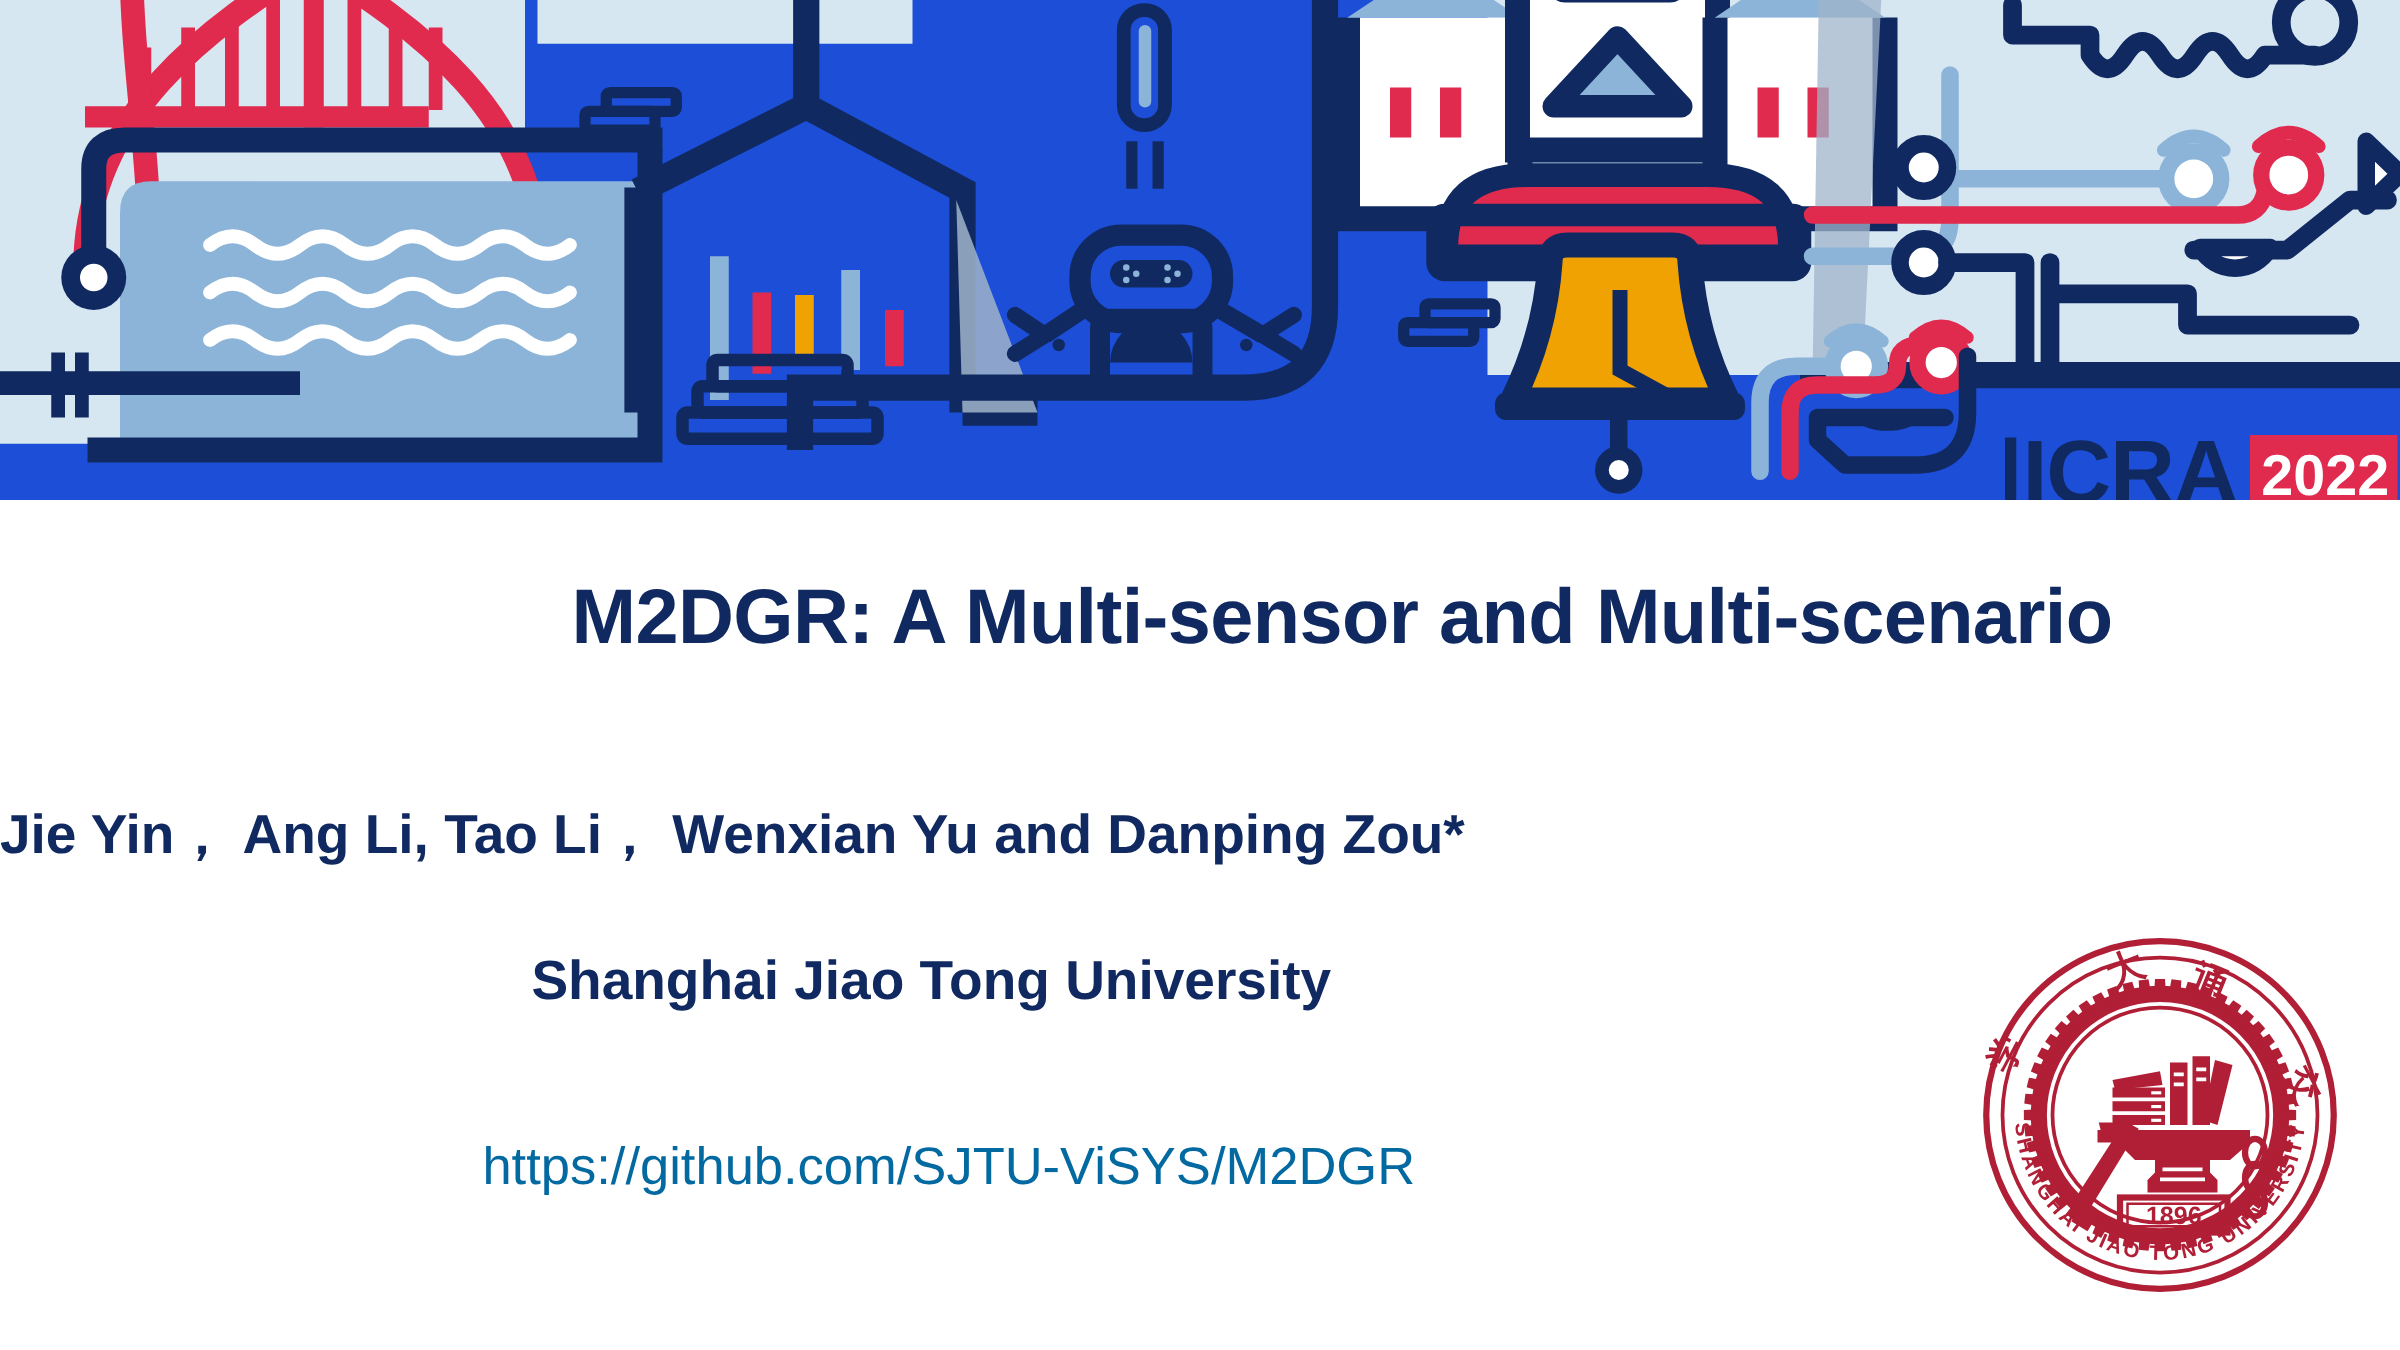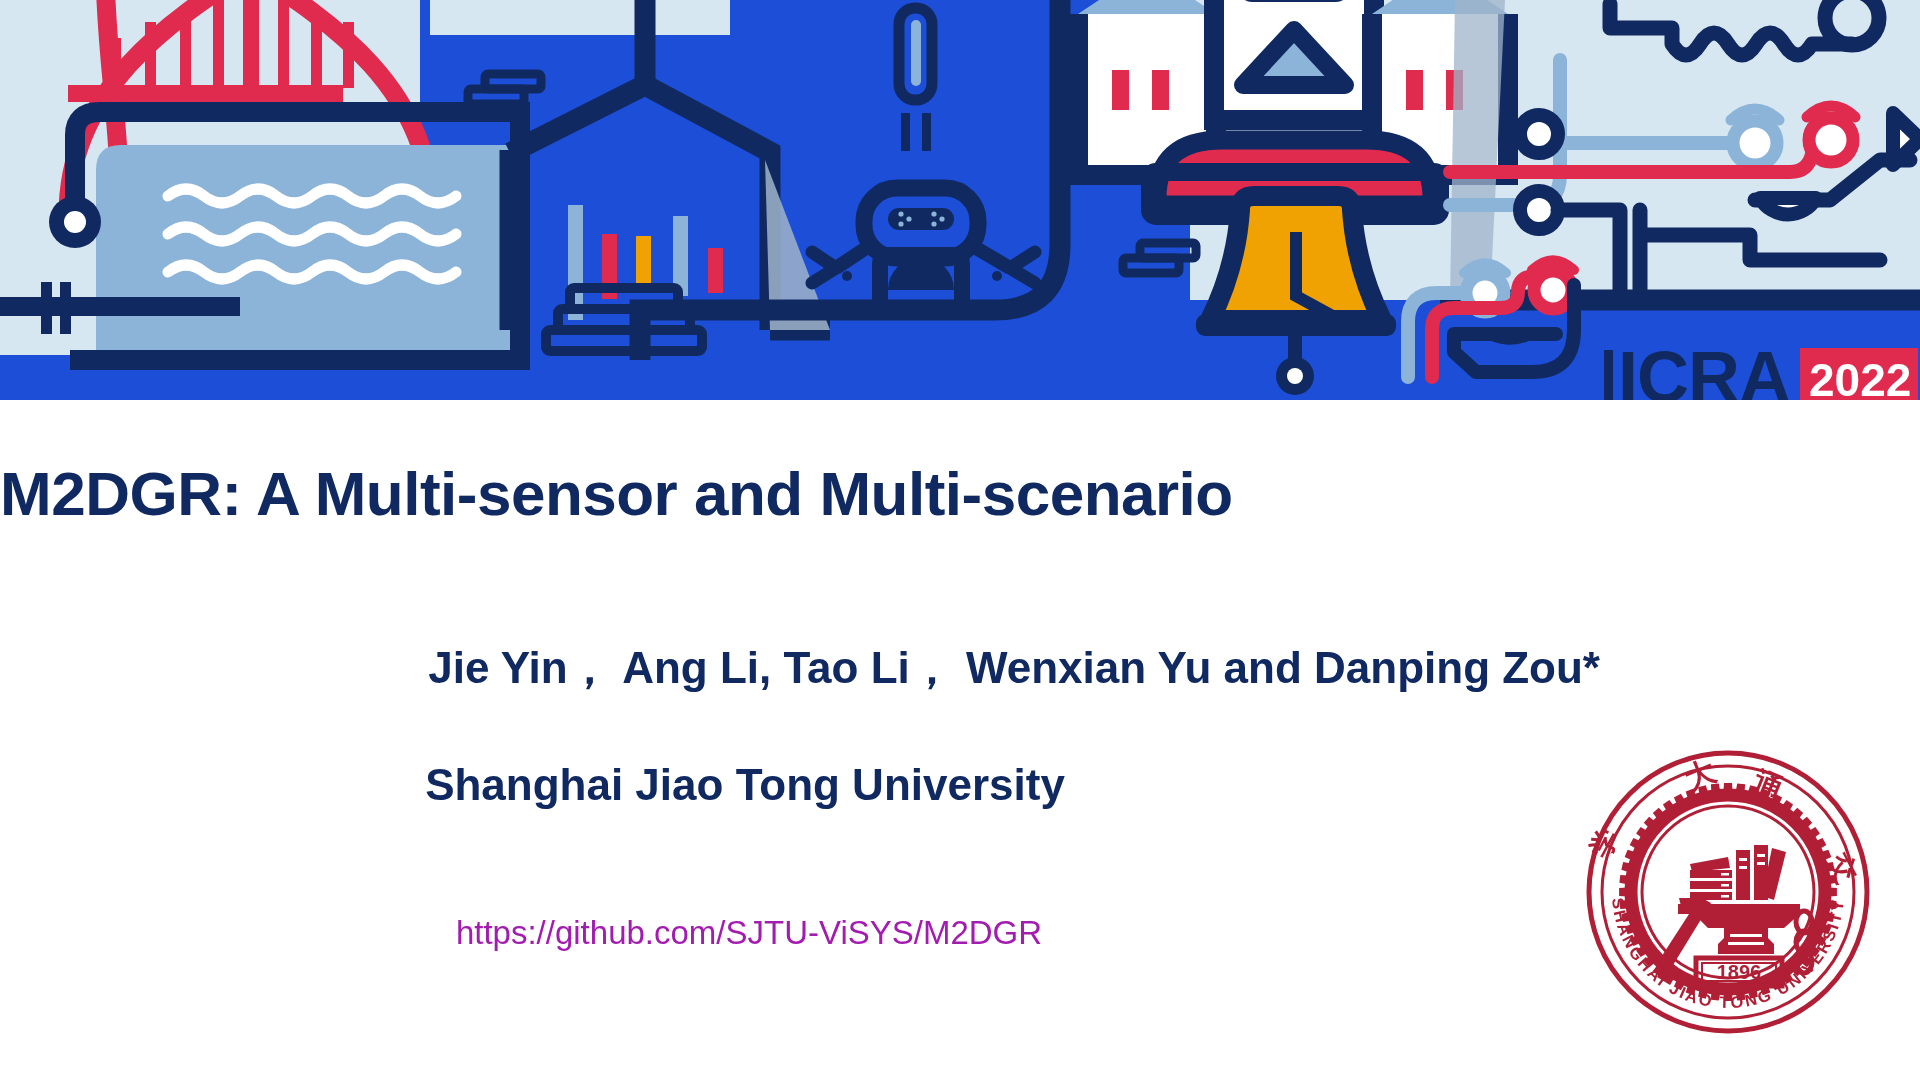--- a/index.html
+++ b/index.html
@@ -10,50 +10,50 @@
     position:relative;
   }
 
   
   #banner{position:absolute;left:0;top:0;width:1920px;height:400px;overflow:hidden;background:#1d4ed8;}
   #banner svg{display:block;}
 
   
   .title-wrap{
     position:absolute;left:0;top:455px;width:1690px;
-    text-align:left;
+    text-align:right;
   }
   .title-line{
     font-family:"Liberation Sans", sans-serif;
     font-weight:bold;
     font-size:62px;
     line-height:78px;
     color:#102a61;
     letter-spacing:-0.5px;
     white-space:nowrap;
   }
 
   .authors{
     position:absolute;left:0;top:638px;width:1600px;
-    text-align:right;
+    text-align:left;
     font-weight:bold;font-size:44px;line-height:60px;color:#102a61;
     white-space:nowrap;
   }
 
   .affil{
     position:absolute;left:0;top:755px;width:1490px;
     text-align:center;
     font-weight:bold;font-size:44px;line-height:60px;color:#102a61;
     white-space:nowrap;
   }
 
   .url{
-    position:absolute;left:4px;top:905px;width:1490px;
+    position:absolute;left:14px;top:905px;width:1490px;
     text-align:center;
-    font-weight:normal;font-size:33px;line-height:56px;color:#a21caf;
+    font-weight:normal;font-size:42px;line-height:56px;color:#0369a1;
     white-space:nowrap;
   }
 
   
   #sjtu-seal{position:absolute;left:1578px;top:742px;width:300px;height:300px;}
   #sjtu-seal svg{display:block;}
 </style>
 </head>
 <body>
 

